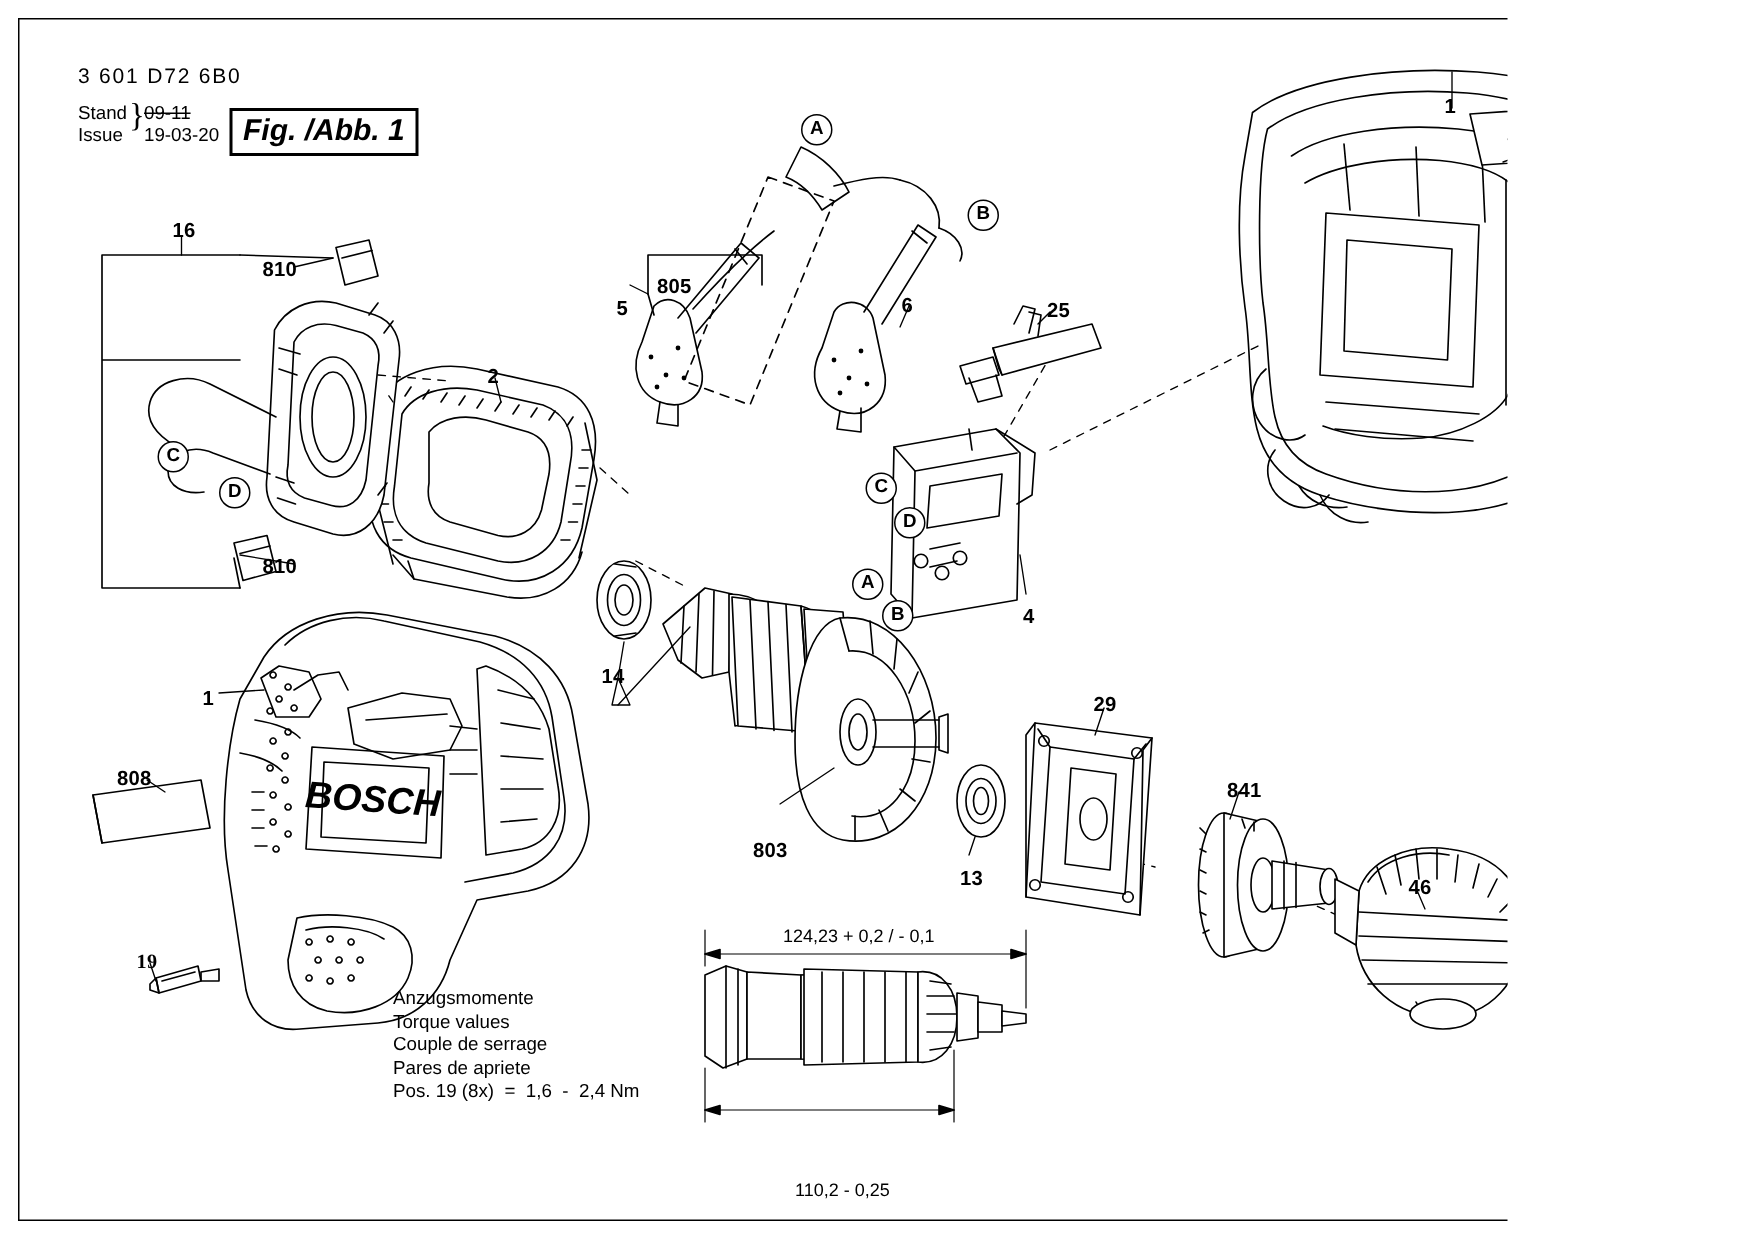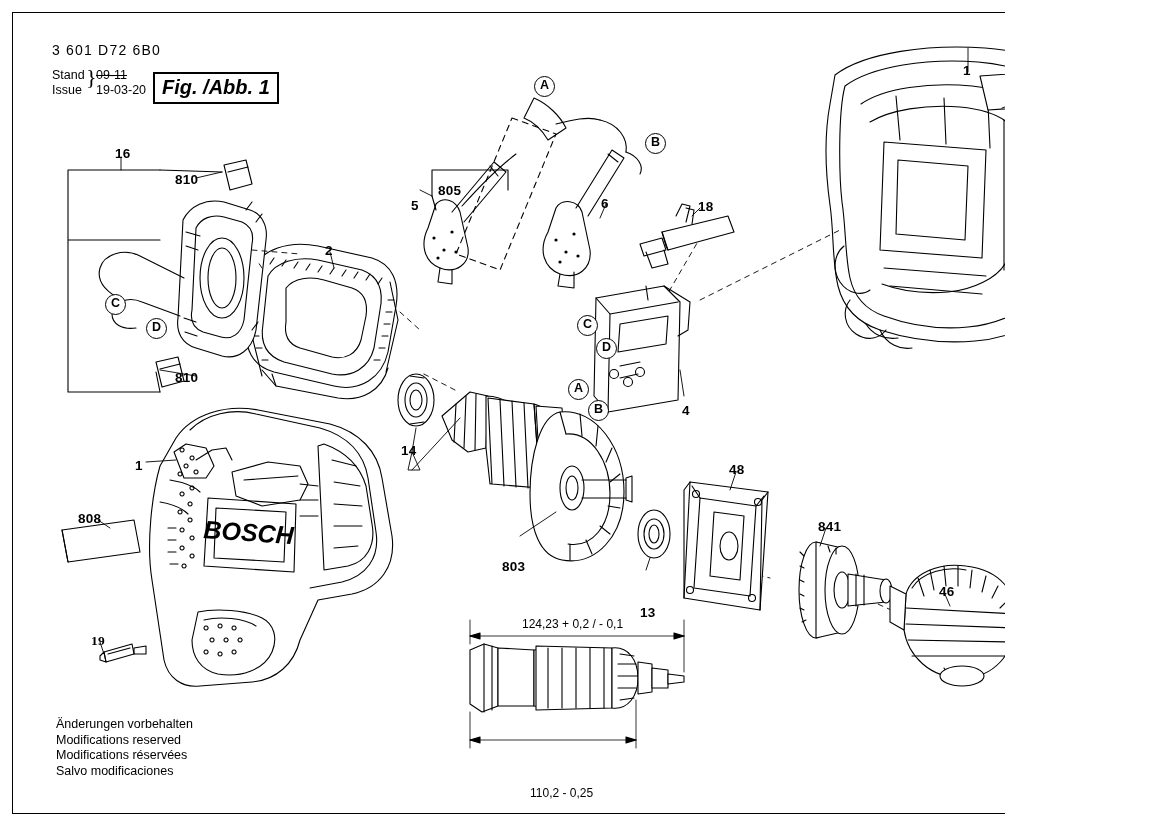--- a/index.html
+++ b/index.html
@@ -452,45 +452,46 @@
     <text x="203" y="538" font-family="Liberation Sans, sans-serif" font-size="25" font-weight="bold" font-style="italic" fill="#000" transform="rotate(4 203 538)">BOSCH</text>
   </svg>
 
   <div class="num" style="left:115px; top:146px;">16</div>
   <div class="num" style="left:175px; top:172px;">810</div>
   <div class="num" style="left:175px; top:370px;">810</div>
   <div class="num" style="left:325px; top:243px;">2</div>
   <div class="num" style="left:398px; top:183px;margin-left:40px;">805</div>
   <div class="num" style="left:411px; top:198px;">5</div>
   <div class="num" style="left:601px; top:196px;">6</div>
-  <div class="num" style="left:698px; top:199px;">18</div>
+  <div class="num" style="left:698px; top:199px;">25</div>
   <div class="num" style="left:682px; top:403px;">4</div>
   <div class="num" style="left:963px; top:63px;">1</div>
   <div class="num" style="left:1056px; top:71px;">9</div>
   <div class="num" style="left:401px; top:443px;">14</div>
   <div class="num" style="left:502px; top:543px;margin-top:16px;">803</div>
-  <div class="num" style="left:640px; top:605px;">13</div>
-  <div class="num" style="left:729px; top:462px;">48</div>
+  <div class="num" style="left:640px; top:578px;">13</div>
+  <div class="num" style="left:729px; top:462px;">29</div>
   <div class="num" style="left:818px; top:519px;">841</div>
   <div class="num" style="left:939px; top:584px;">46</div>
   <div class="num" style="left:135px; top:458px;">1</div>
   <div class="num" style="left:78px; top:511px;">808</div>
   <div class="num" style="left:91px; top:633px;font-family:Liberation Serif, serif;">19</div>
 
   <div class="circ" style="left:534px; top:76px;">A</div>
   <div class="circ" style="left:645px; top:133px;">B</div>
   <div class="circ" style="left:105px; top:294px;">C</div>
   <div class="circ" style="left:146px; top:318px;">D</div>
   <div class="circ" style="left:577px; top:315px;">C</div>
   <div class="circ" style="left:596px; top:338px;">D</div>
   <div class="circ" style="left:568px; top:379px;">A</div>
   <div class="circ" style="left:588px; top:400px;">B</div>
 
   <div class="dim-txt" style="left:522px; top:617px;">124,23 + 0,2 / - 0,1</div>
   <div class="dim-txt" style="left:530px; top:742px;margin-top:44px;">110,2 - 0,25</div>
 
-
-  <div class="footer">Änderungen vorbehalten
-Modifications reserved
-Modifications réservées
-Salvo modificaciones</div>
+  <div class="torque">Anzugsmomente
+Torque values
+Couple de serrage
+Pares de apriete
+Pos. 19 (8x)  =  1,6  -  2,4 Nm</div>
+
 
 </div>
 
 </body></html>

